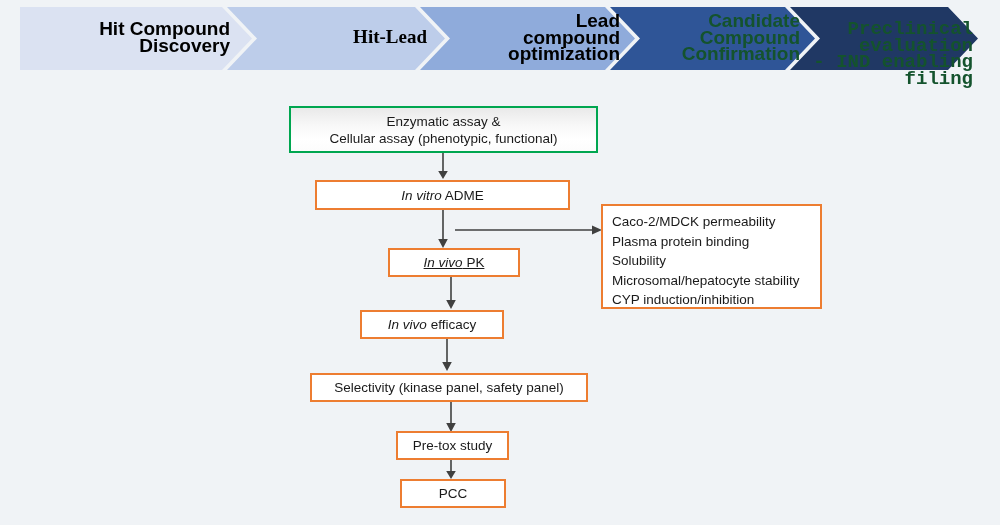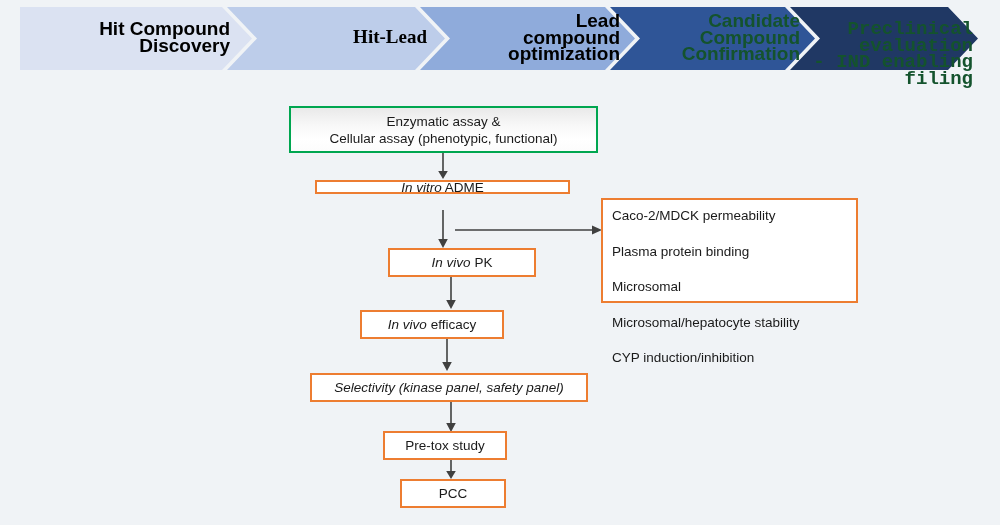--- a/index.html
+++ b/index.html
@@ -103,47 +103,47 @@
   <span>Cellular assay (phenotypic, functional)</span>
 </div>
 
 <div class="arrow" style="left:437px; top:153px;">
   <svg width="12" height="27">
       <line x1="6" y1="0" x2="6" y2="19" stroke="#404040" stroke-width="1.6"></line>
     <polygon points="1.2,18 10.8,18 6,26" fill="#404040"></polygon>
     </svg>
 </div>
 
-<div class="node" style="left:315px; top:180px; width:255px; height:14px;">
+<div class="node" style="left:315px; top:180px; width:255px; height:30px;">
   <span><i>In vitro</i><span> ADME</span></span>
 </div>
 
 <div class="arrow" style="left:437px; top:210px;">
   <svg width="12" height="39">
       <line x1="6" y1="0" x2="6" y2="30" stroke="#404040" stroke-width="1.6"></line>
     <polygon points="1.2,29 10.8,29 6,38" fill="#404040"></polygon>
     </svg>
 </div>
 
 <div class="arrow" style="left:455px; top:224px;">
   <svg width="148" height="12">
       <line x1="0" y1="6" x2="138" y2="6" stroke="#404040" stroke-width="1.4"></line>
     <polygon points="137,1.4 137,10.6 147,6" fill="#404040"></polygon>
     </svg>
 </div>
 
-<div class="node listbox" style="left:601px; top:198px; width:257px; height:105px;gap:16px;">
+<div class="node listbox" style="left:601px; top:204px; width:221px; height:105px;">
   <span class="listbox-line">Caco-2/MDCK permeability</span>
   <span class="listbox-line">Plasma protein binding</span>
-  <span class="listbox-line">Microsomal</span>
+  <span class="listbox-line">Solubility</span>
   <span class="listbox-line">Microsomal/hepatocyte stability</span>
   <span class="listbox-line">CYP induction/inhibition</span>
 </div>
 
-<div class="node" style="left:388px; top:248px; width:148px; height:29px;">
+<div class="node" style="left:388px; top:248px; width:132px; height:29px;text-decoration:underline;">
   <span><i>In vivo</i><span> PK</span></span>
 </div>
 
 <div class="arrow" style="left:445px; top:277px;">
   <svg width="12" height="33">
       <line x1="6" y1="0" x2="6" y2="24" stroke="#404040" stroke-width="1.6"></line>
     <polygon points="1.2,23 10.8,23 6,32" fill="#404040"></polygon>
     </svg>
 </div>
 
@@ -151,32 +151,32 @@
   <span><i>In vivo</i><span> efficacy</span></span>
 </div>
 
 <div class="arrow" style="left:441px; top:339px;">
   <svg width="12" height="33">
       <line x1="6" y1="0" x2="6" y2="24" stroke="#404040" stroke-width="1.6"></line>
     <polygon points="1.2,23 10.8,23 6,32" fill="#404040"></polygon>
     </svg>
 </div>
 
-<div class="node" style="left:310px; top:373px; width:278px; height:29px;font-style:italic;">
+<div class="node" style="left:310px; top:373px; width:278px; height:29px;">
   <span>Selectivity (kinase panel, safety panel)</span>
 </div>
 
 <div class="arrow" style="left:445px; top:402px;">
   <svg width="12" height="31">
       <line x1="6" y1="0" x2="6" y2="22" stroke="#404040" stroke-width="1.6"></line>
     <polygon points="1.2,21 10.8,21 6,30" fill="#404040"></polygon>
     </svg>
 </div>
 
-<div class="node" style="left:383px; top:431px; width:124px; height:29px;">
+<div class="node" style="left:396px; top:431px; width:113px; height:29px;">
   <span>Pre-tox study</span>
 </div>
 
 <div class="arrow" style="left:445px; top:460px;">
   <svg width="12" height="20">
       <line x1="6" y1="0" x2="6" y2="12" stroke="#404040" stroke-width="1.6"></line>
     <polygon points="1.2,11 10.8,11 6,19" fill="#404040"></polygon>
     </svg>
 </div>
 

